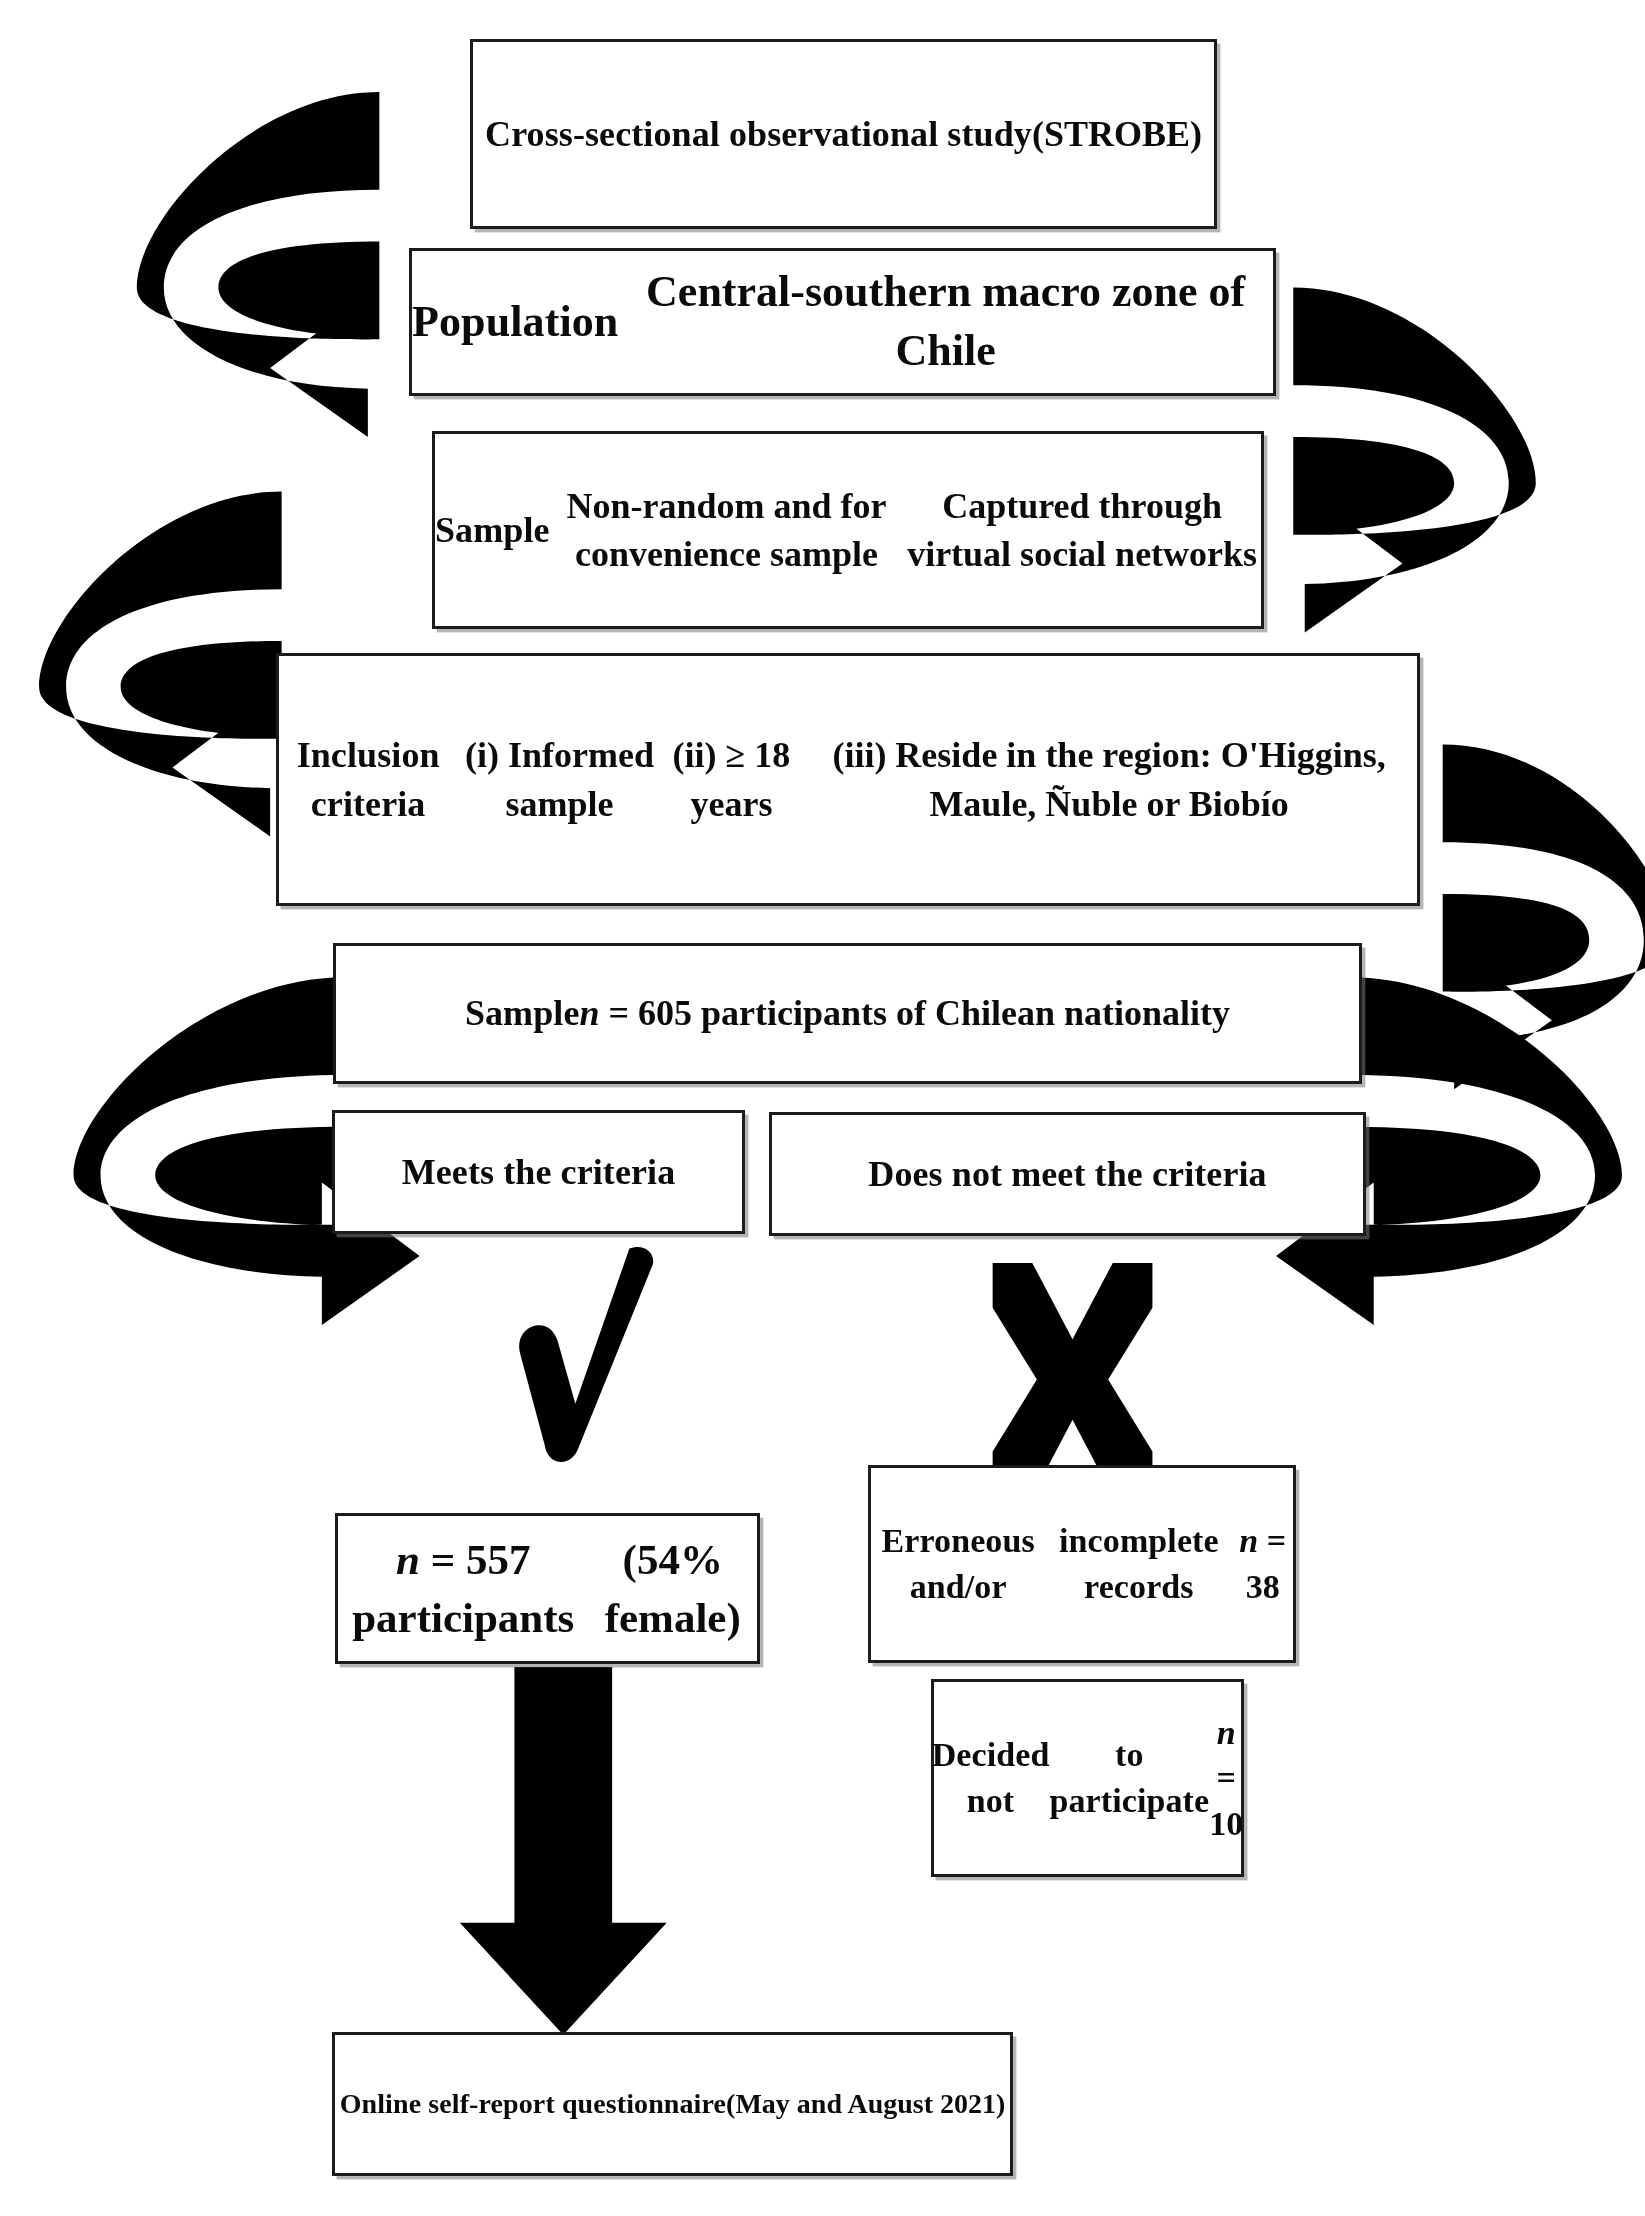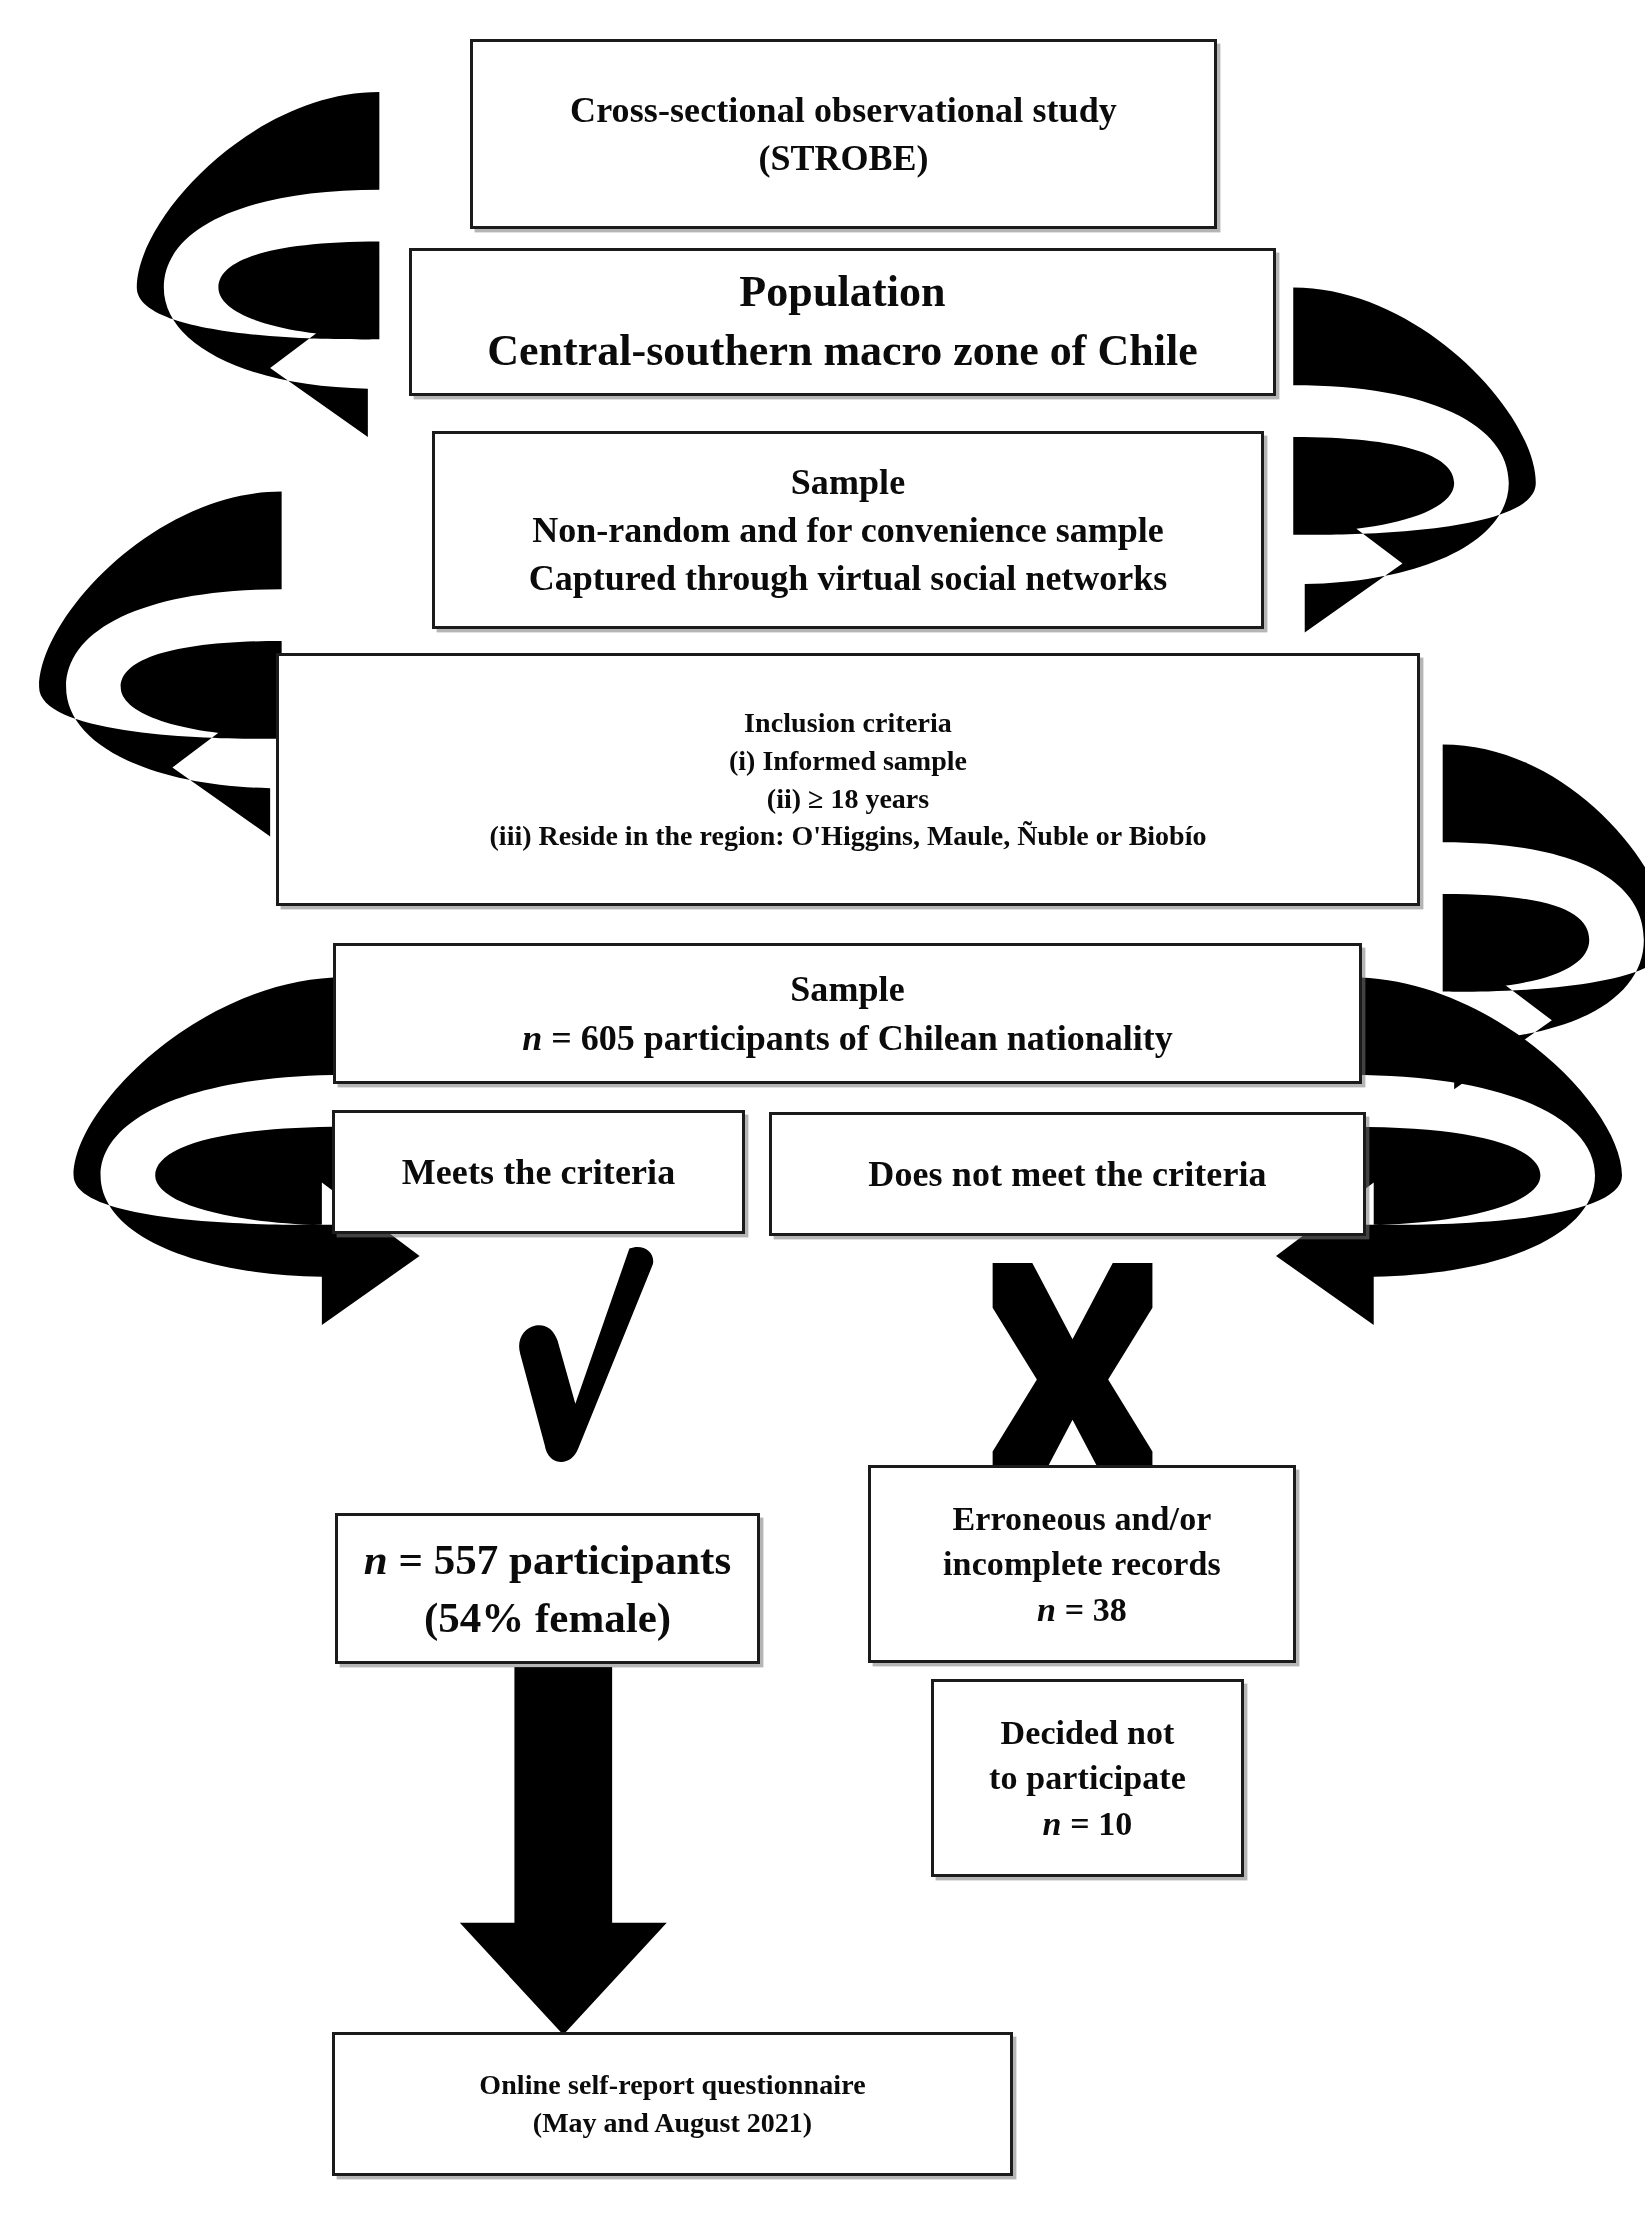--- a/index.html
+++ b/index.html
@@ -16,21 +16,20 @@
     height: 2216px;
     background: #ffffff;
     overflow: hidden;
   }
   .box {
     position: absolute;
     box-sizing: border-box;
     background: #ffffff;
     border: 3.4px solid #1b1b1b;
     display: flex;
-    flex-direction: column;
     align-items: center;
     justify-content: center;
     text-align: center;
     color: #0b0b0b;
     line-height: 1.34;
     box-shadow: 4px 4px 0 -0.6px rgba(120,120,120,0.55);
   }
   .ttl {
     font-weight: bold;
     letter-spacing: 0.1px;
@@ -218,21 +217,21 @@
     <div class="ttl">Population</div>
     <div class="sub">Central-southern macro zone of Chile</div>
   </div>
 
   <div class="box" style="left:432px; top:431px; width:832px; height:198px; font-size:36px;">
     <div class="ttl">Sample</div>
     <div class="sub">Non-random and for convenience sample</div>
     <div class="sub">Captured through virtual social networks</div>
   </div>
 
-  <div class="box" style="left:276px; top:653px; width:1144px; height:253px; font-size:28px;">
+  <div class="box" style="left:276px; top:653px; width:1144px; height:253px; font-size:36px;">
     <div class="ttl">Inclusion criteria</div>
     <div class="sub">(i) Informed sample</div>
     <div class="sub">(ii) ≥ 18 years</div>
     <div class="sub">(iii) Reside in the region: O'Higgins, Maule, Ñuble or Biobío</div>
   </div>
 
   <div class="box" style="left:333px; top:943px; width:1029px; height:141px; font-size:36px;">
     <div class="ttl">Sample</div>
     <div class="sub"><span class="nvar">n</span><span> = 605 participants of Chilean nationality</span></div>
   </div>

